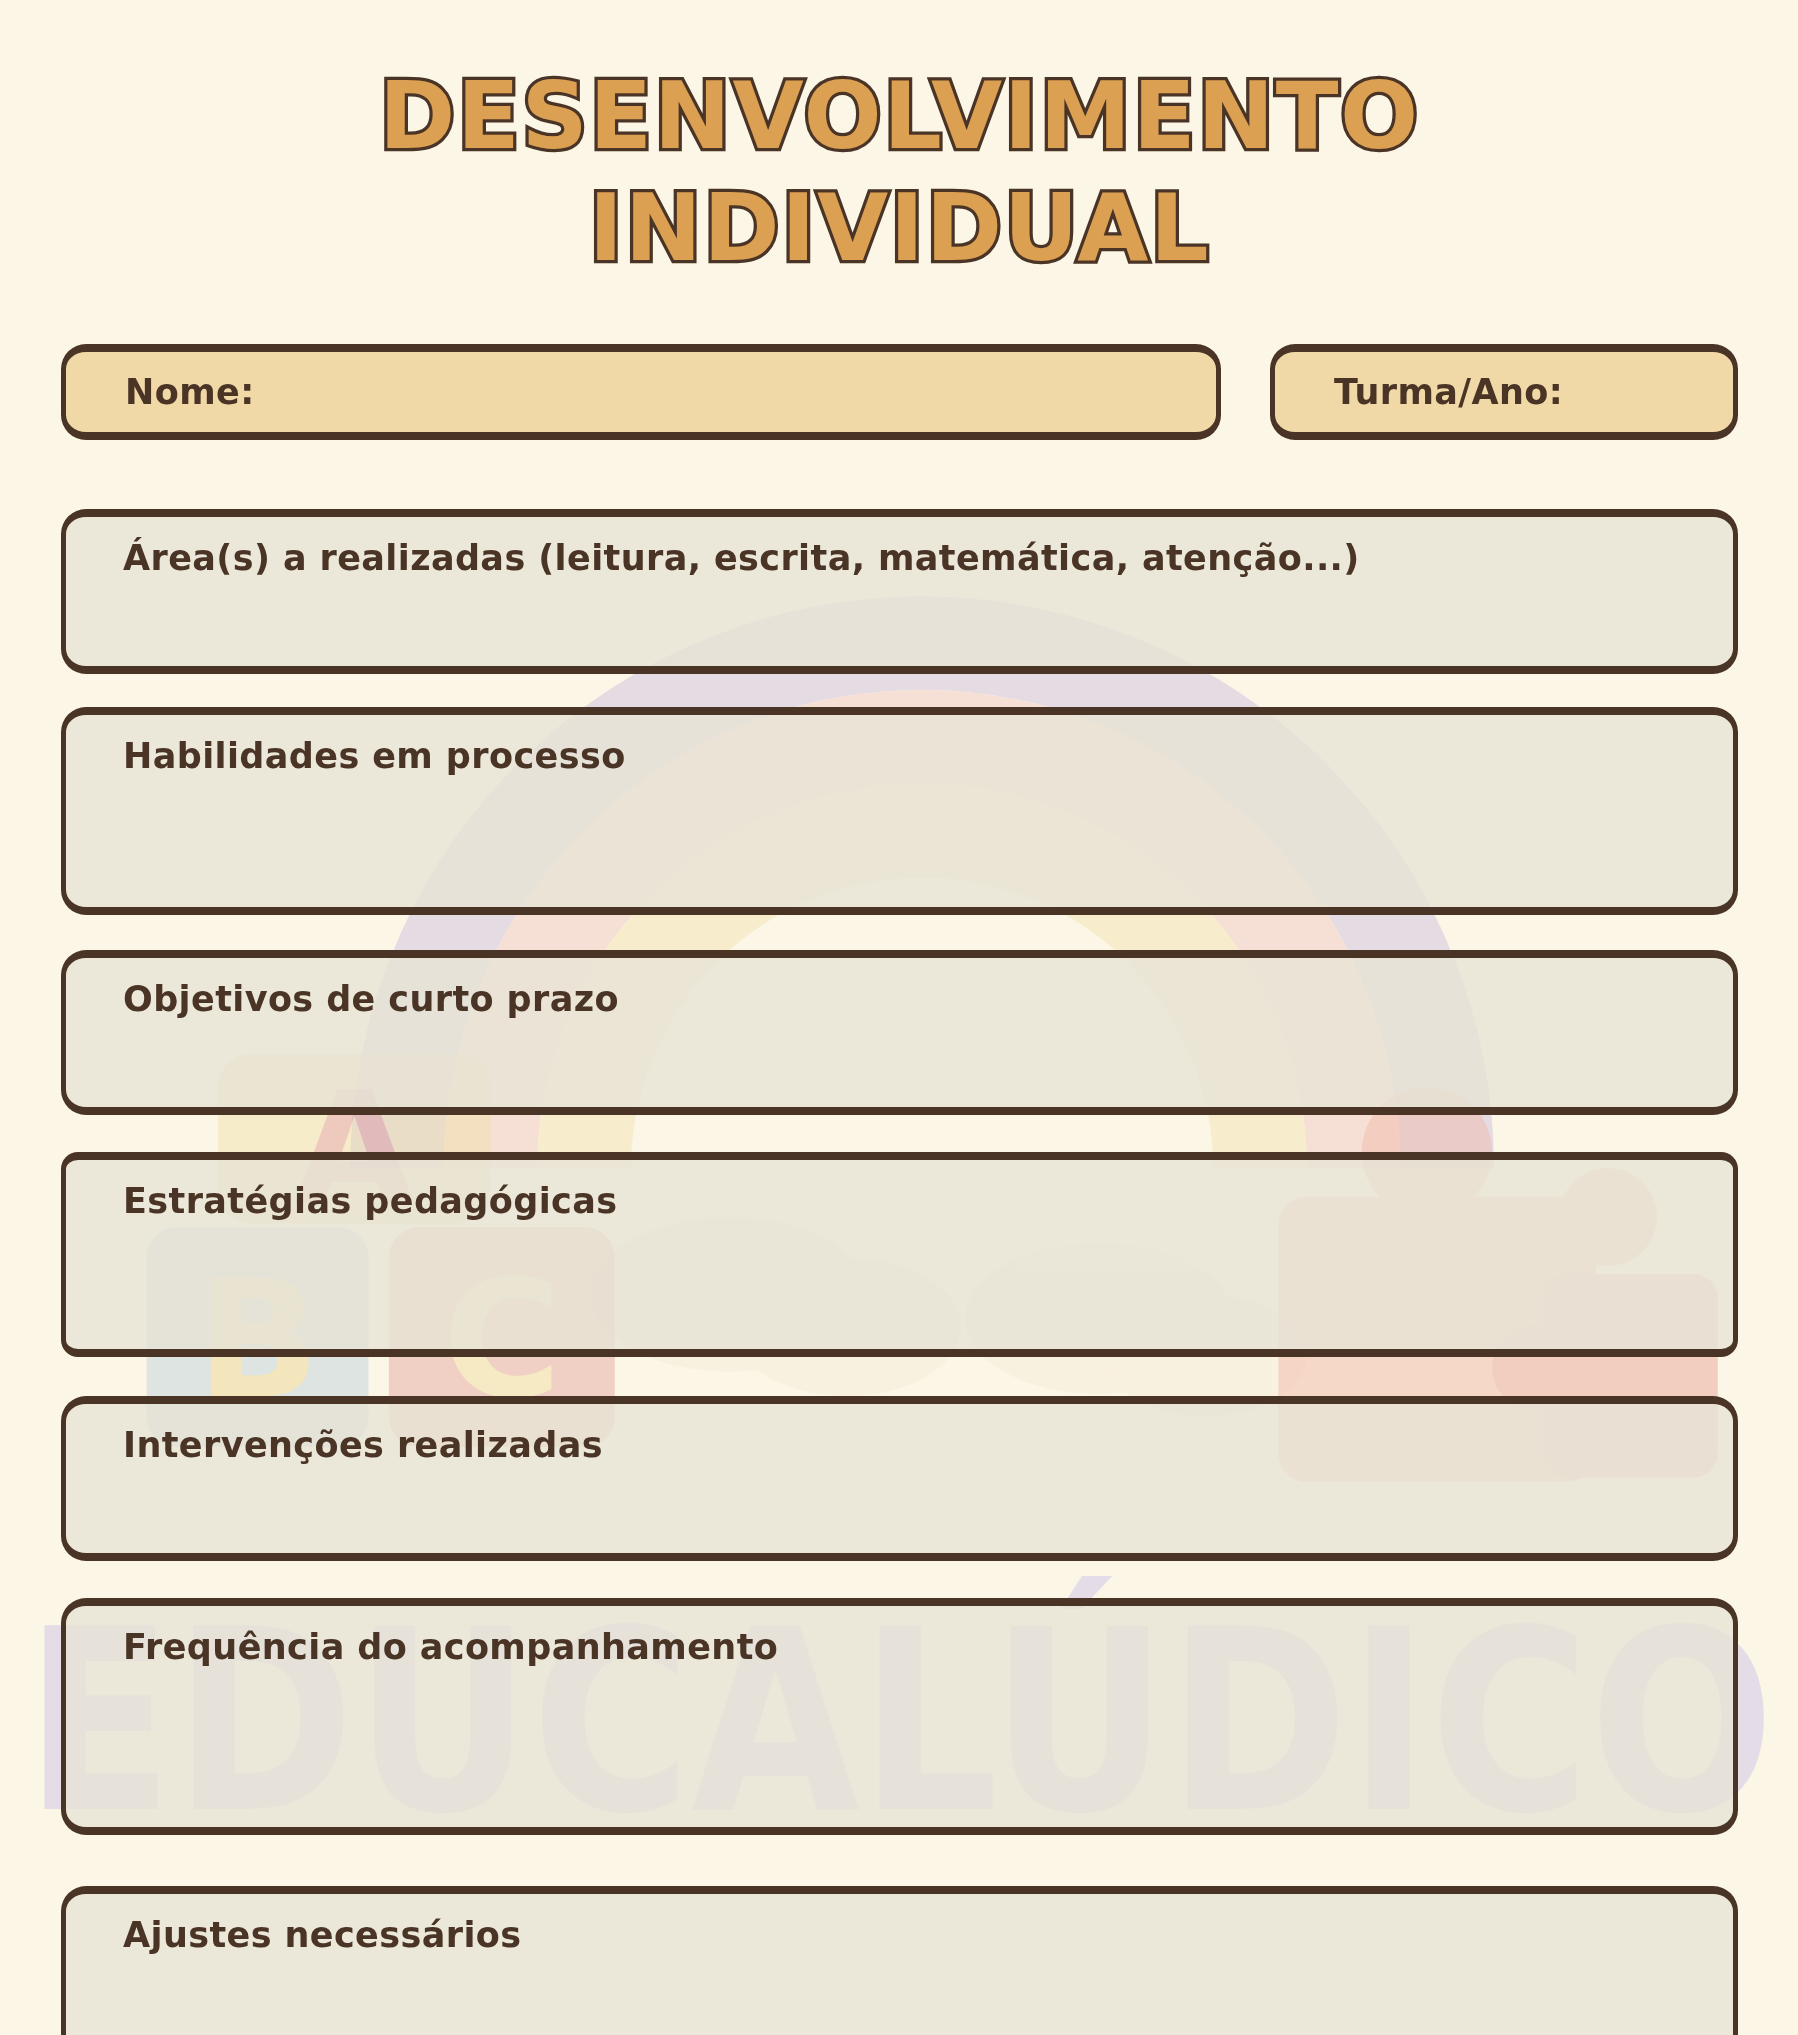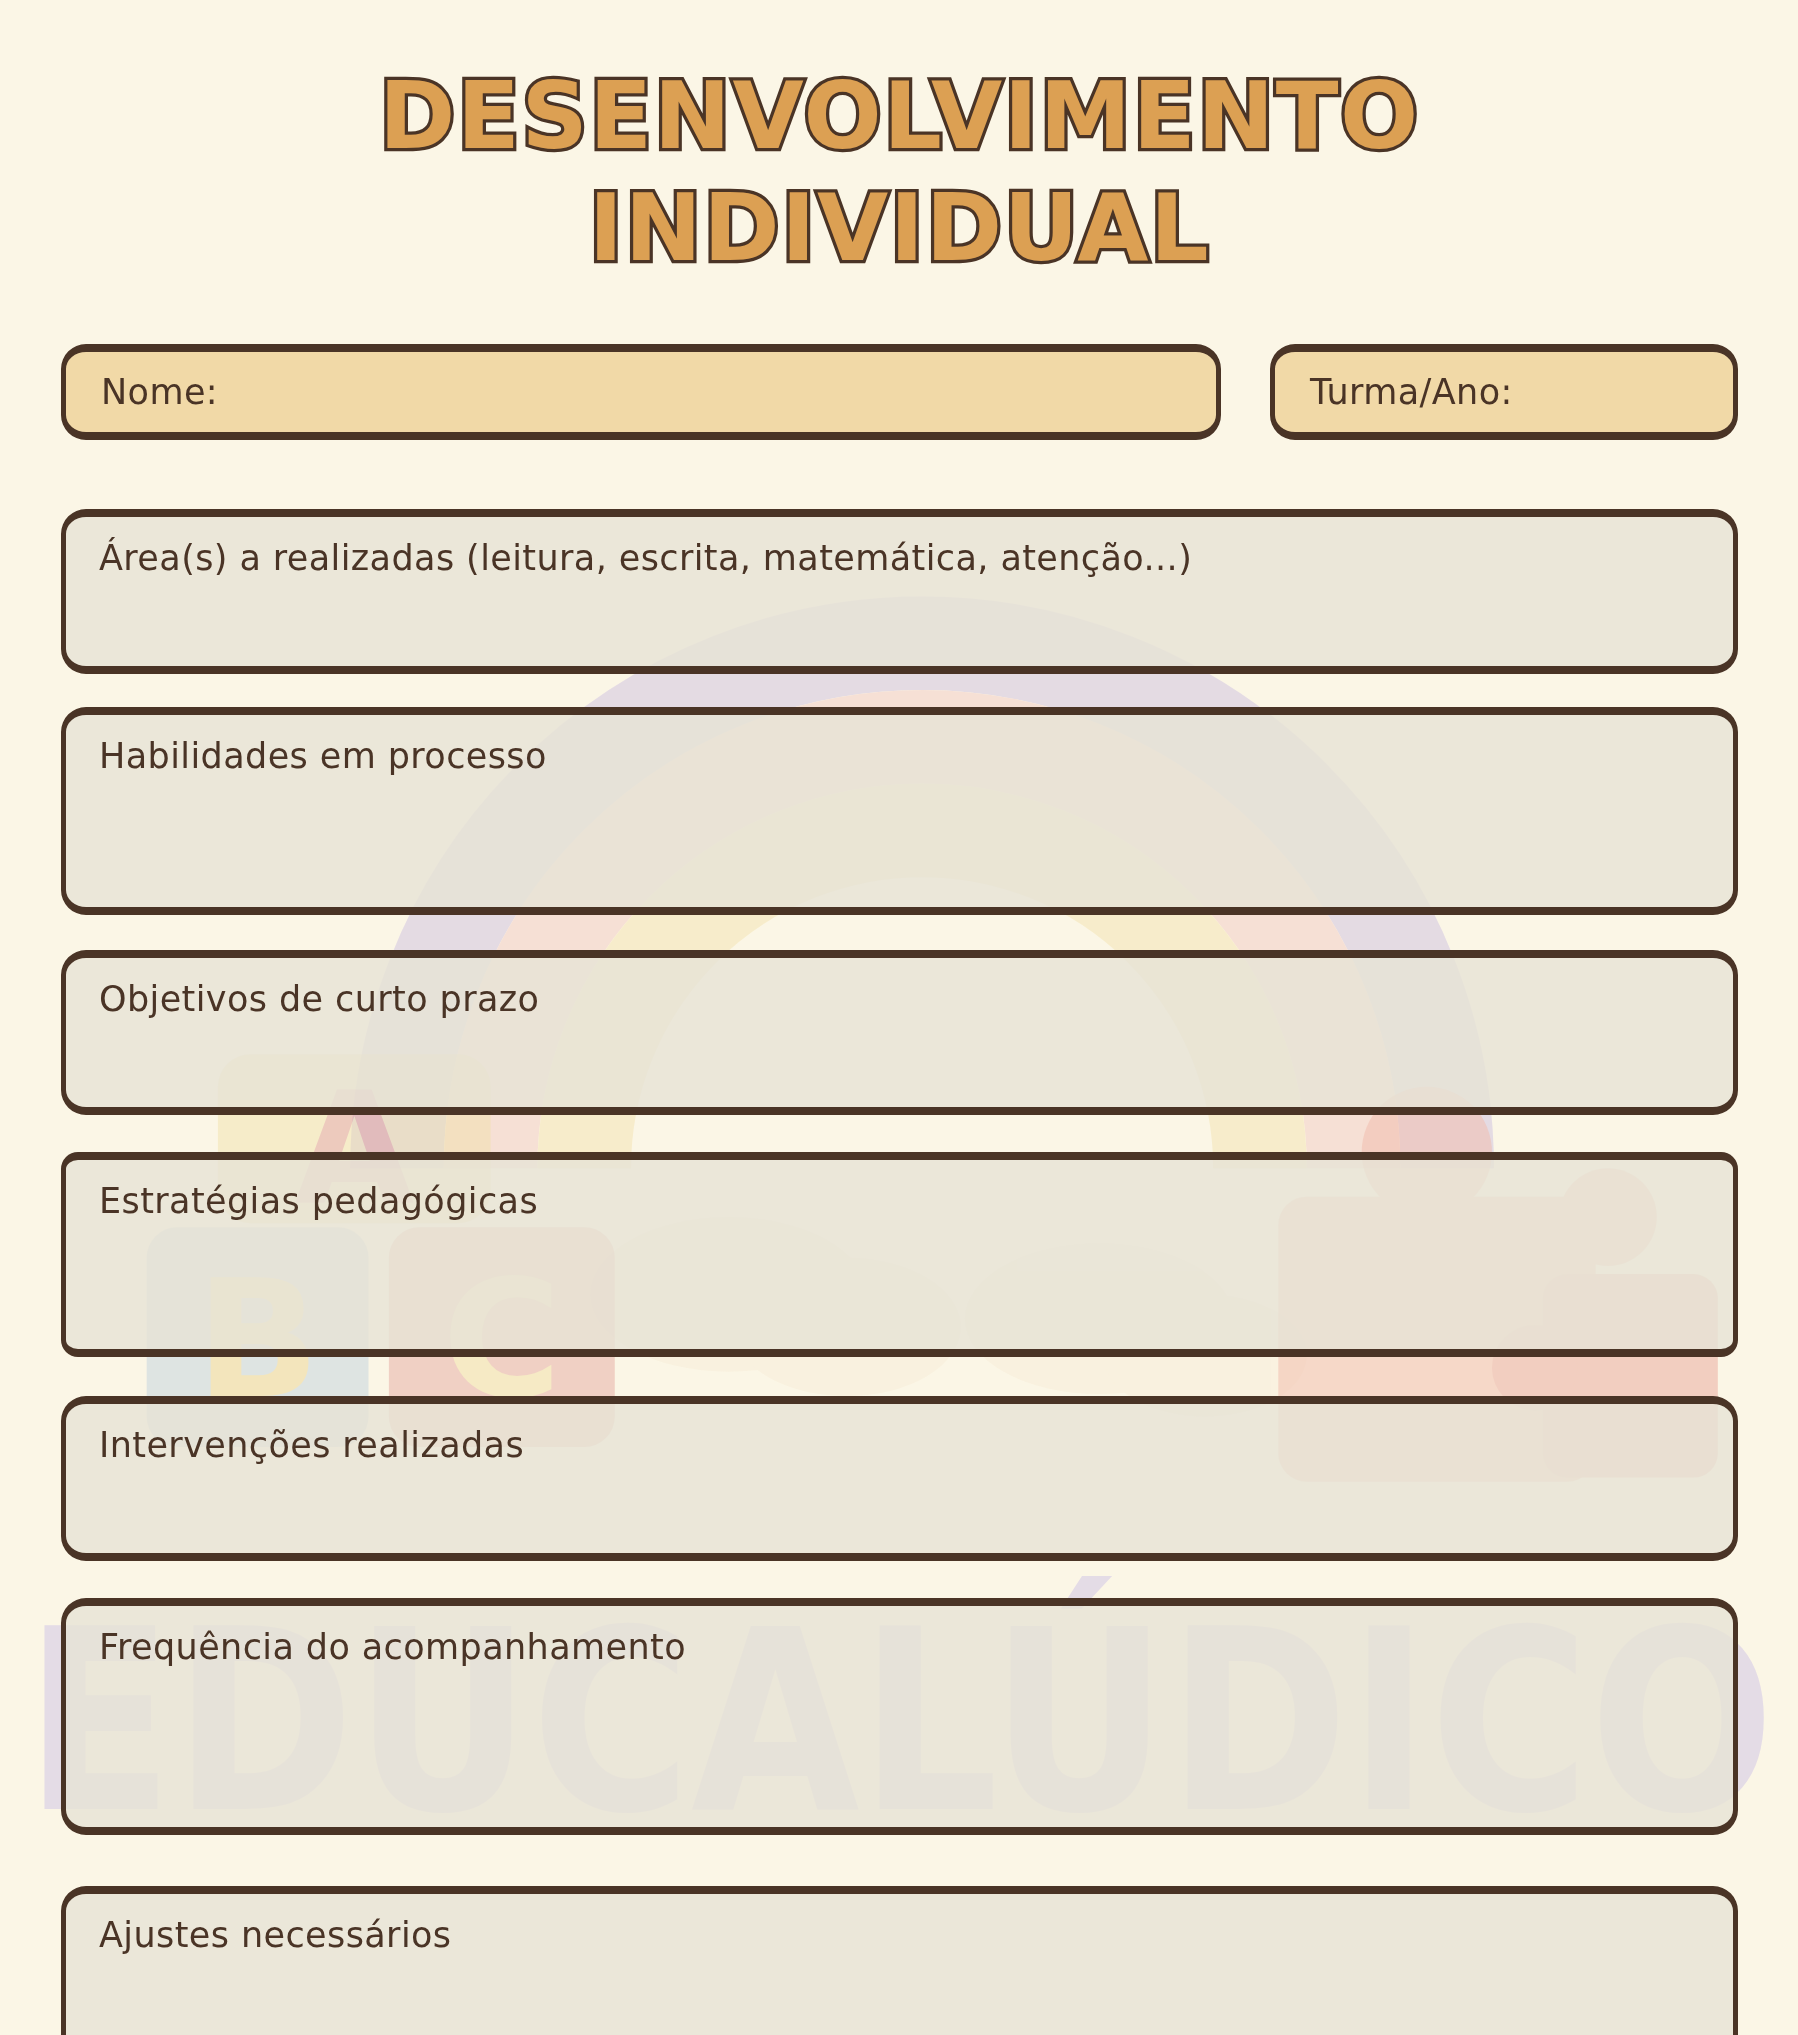--- a/index.html
+++ b/index.html
@@ -21,21 +21,21 @@
 
   .card { background:rgba(231,227,214,0.82);
           border:5.3px solid #4A3426; border-top-width:8.1px; border-bottom-width:8.1px;
           border-radius:25px; }
 
   .field { height:96px; display:flex; align-items:center; padding:0 35px;
            background:rgba(240,215,163,0.94); }
   .field-nome { flex:1; }
   .field-turma { width:468px; flex:none; }
 
-  .label { font-size:35px; font-weight:normal; color:#4A3426; letter-spacing:0.4px; }
+  .label { font-size:35px; font-weight:bold; color:#4A3426; letter-spacing:0.4px;margin-left:24px; }
 
   .box { padding:21px 33px; }
   .s0 { height:165px; margin-top:69px; }
   .s1 { height:208px; margin-top:33px; }
   .s2 { height:165px; margin-top:35px; }
   .s3 { height:205px; margin-top:37px;border-radius:17px; }
   .s4 { height:165px; margin-top:39px; }
   .s5 { height:237px; margin-top:37px; }
   .s6 { height:212px; margin-top:51px; }
 

